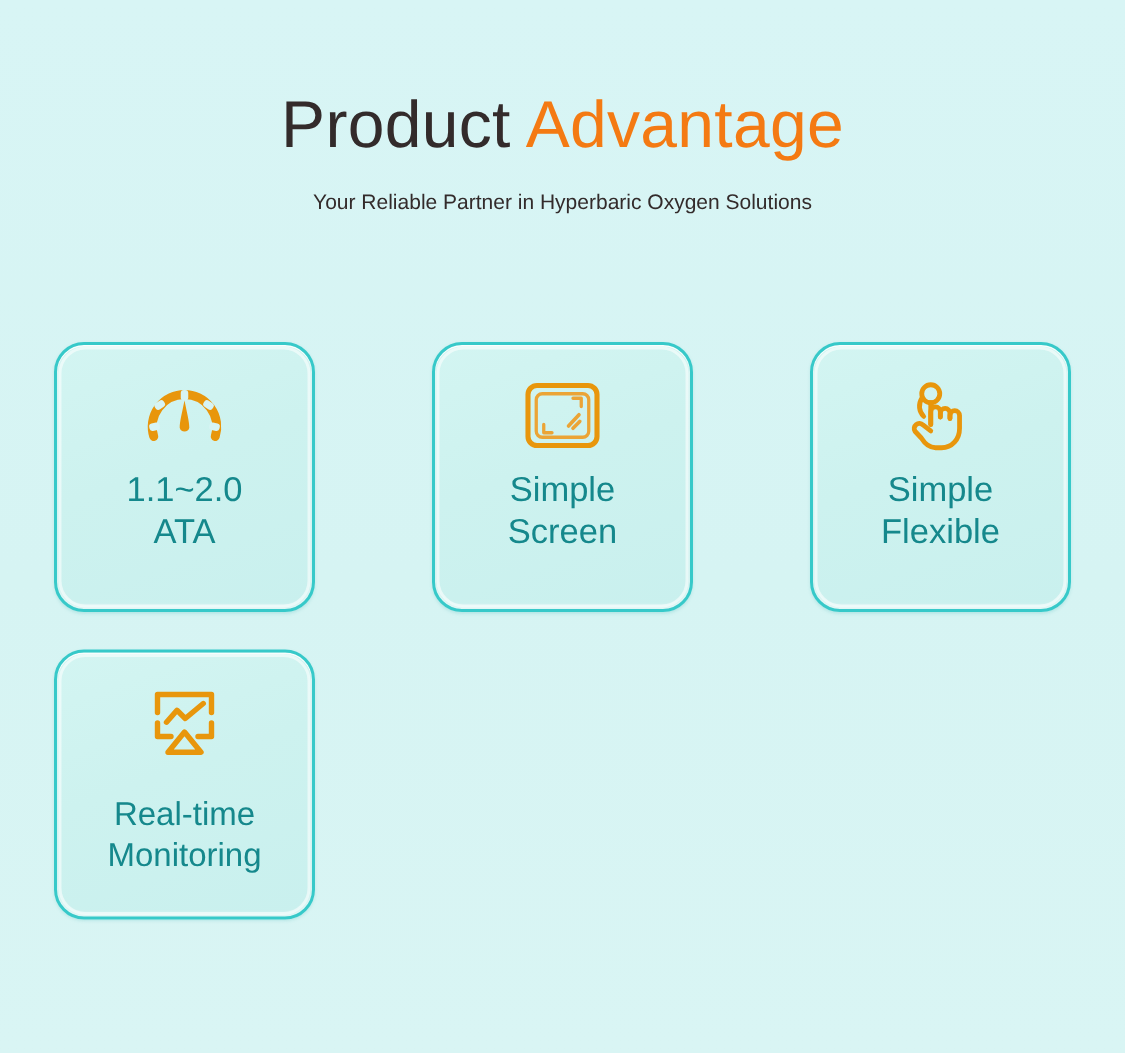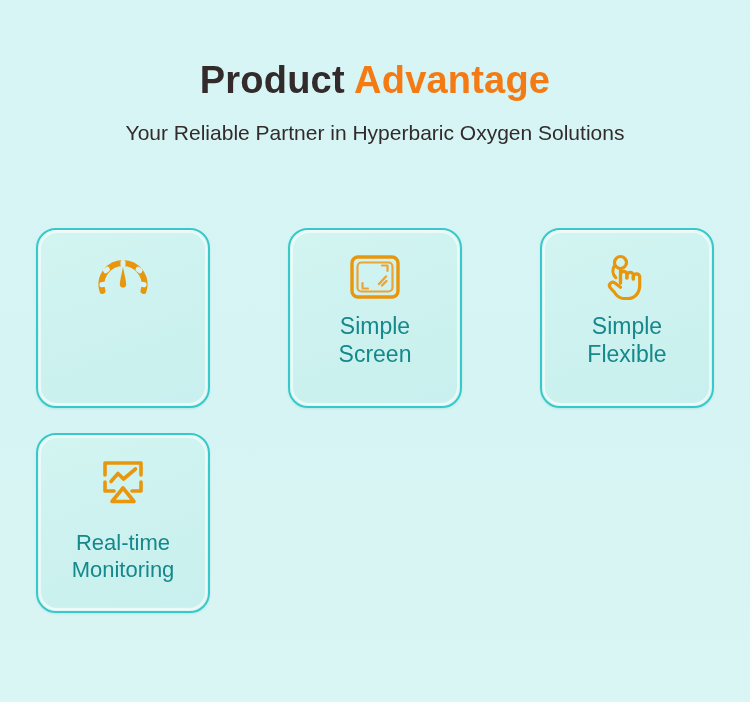--- a/index.html
+++ b/index.html
@@ -20,31 +20,31 @@
     position: relative;
     background: linear-gradient(180deg, #d8f5f5 0%, #d6f4f3 55%, #d9f5f4 100%);
   }
 
   
   .header {
     padding-top: 60px;
     text-align: center;
   }
   .title {
-    font-size: 38px;
-    font-weight: bold;
+    font-size: 44px;
+    font-weight: normal;
     letter-spacing: 0.2px;
     line-height: 1.1;
     margin: 0;
   }
   .title-main { color: #332b2b; }
   .title-accent { color: #f47a13; }
   .subtitle {
     margin: 18px 0 0 0;
-    font-size: 21px;
+    font-size: 14px;
     color: #332b2b;
     font-weight: normal;
     line-height: 1.2;
   }
 
   
   .grid {
     position: absolute;
     left: 36px;
     top: 228px;
@@ -123,20 +123,22 @@
         <svg width="52" height="48" viewBox="0 0 52 48" fill="none" aria-hidden="true">
           <path d="M5.5 38 A21.5 21.5 0 1 1 46.5 38" stroke="#e8960c" stroke-width="6" stroke-linecap="round" fill="none"></path>
           <rect x="23.5" y="7" width="5" height="7" rx="2" fill="#d7f4f4"></rect>
           <rect x="38.5" y="14.5" width="7" height="5" rx="2" fill="#d7f4f4" transform="rotate(35 42 17)"></rect>
           <rect x="6" y="14.5" width="7" height="5" rx="2" fill="#d7f4f4" transform="rotate(-35 9.5 17)"></rect>
           <rect x="42.5" y="29" width="7" height="5" rx="2" fill="#d7f4f4" transform="rotate(12 46 31.5)"></rect>
           <rect x="2.5" y="29" width="7" height="5" rx="2" fill="#d7f4f4" transform="rotate(-12 6 31.5)"></rect>
           <path d="M26 14 C27.6 22 29.2 28 29.2 32.2 A3.3 3.3 0 0 1 22.8 32.2 C22.8 28 24.4 22 26 14 Z" fill="#e8960c"></path>
         </svg>
       </div>
+      <div class="card-label">1.1~2.0
+ATA</div>
     </div>
 
     <div class="card">
       <div class="card-icon">
         <svg width="52" height="46" viewBox="0 0 52 46" fill="none" aria-hidden="true">
           <rect x="3" y="3" width="46" height="40" rx="6" stroke="#e8960c" stroke-width="3.4" fill="none"></rect>
           <rect x="8.5" y="8.5" width="35" height="29" rx="4" stroke="#eba436" stroke-width="2.2" fill="none"></rect>
           <path d="M38.5 11.5 h-5.5 M38.5 11.5 v5.5" stroke="#eba436" stroke-width="2.2" stroke-linecap="round"></path>
           <path d="M13.5 34.5 h5.5 M13.5 34.5 v-5.5" stroke="#eba436" stroke-width="2.2" stroke-linecap="round"></path>
           <path d="M37 22.5 L30 30" stroke="#eba436" stroke-width="2.4" stroke-linecap="round"></path>

